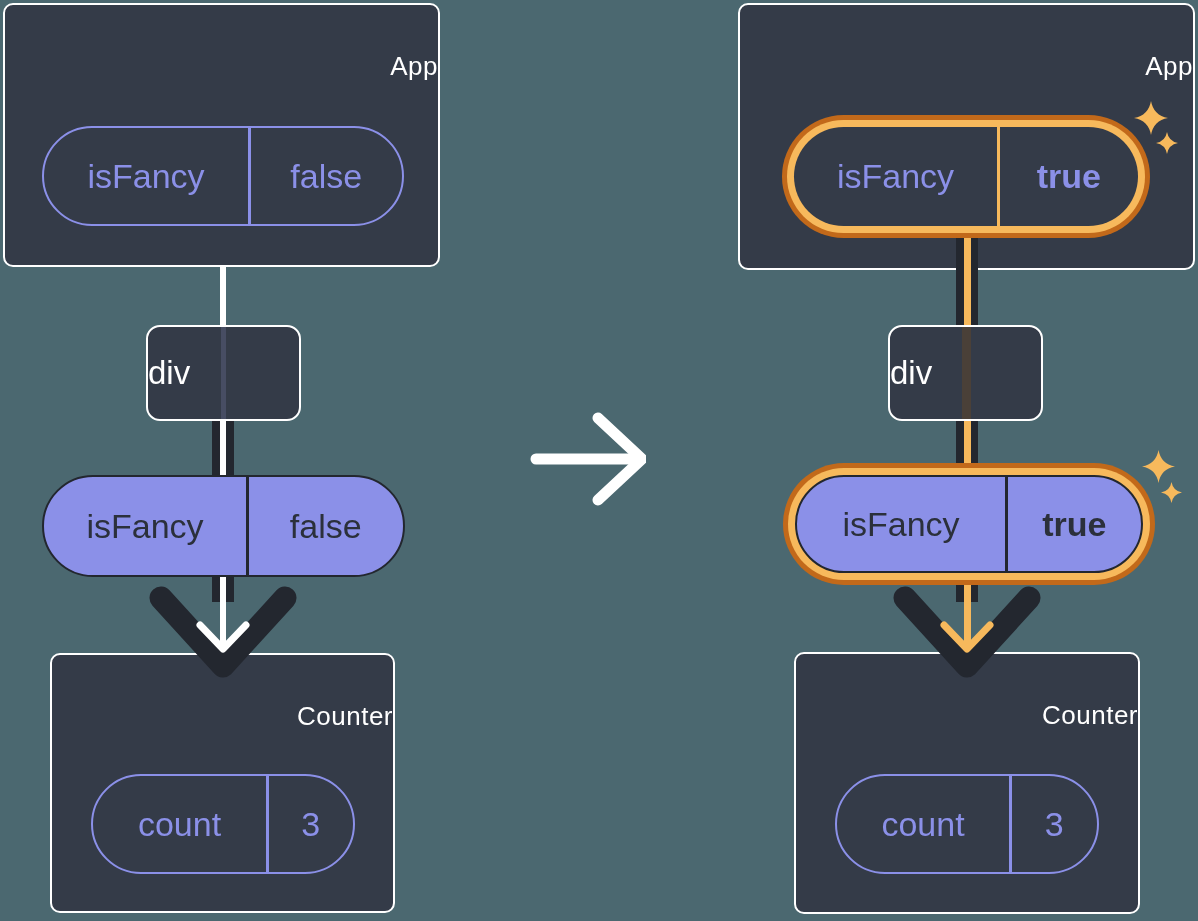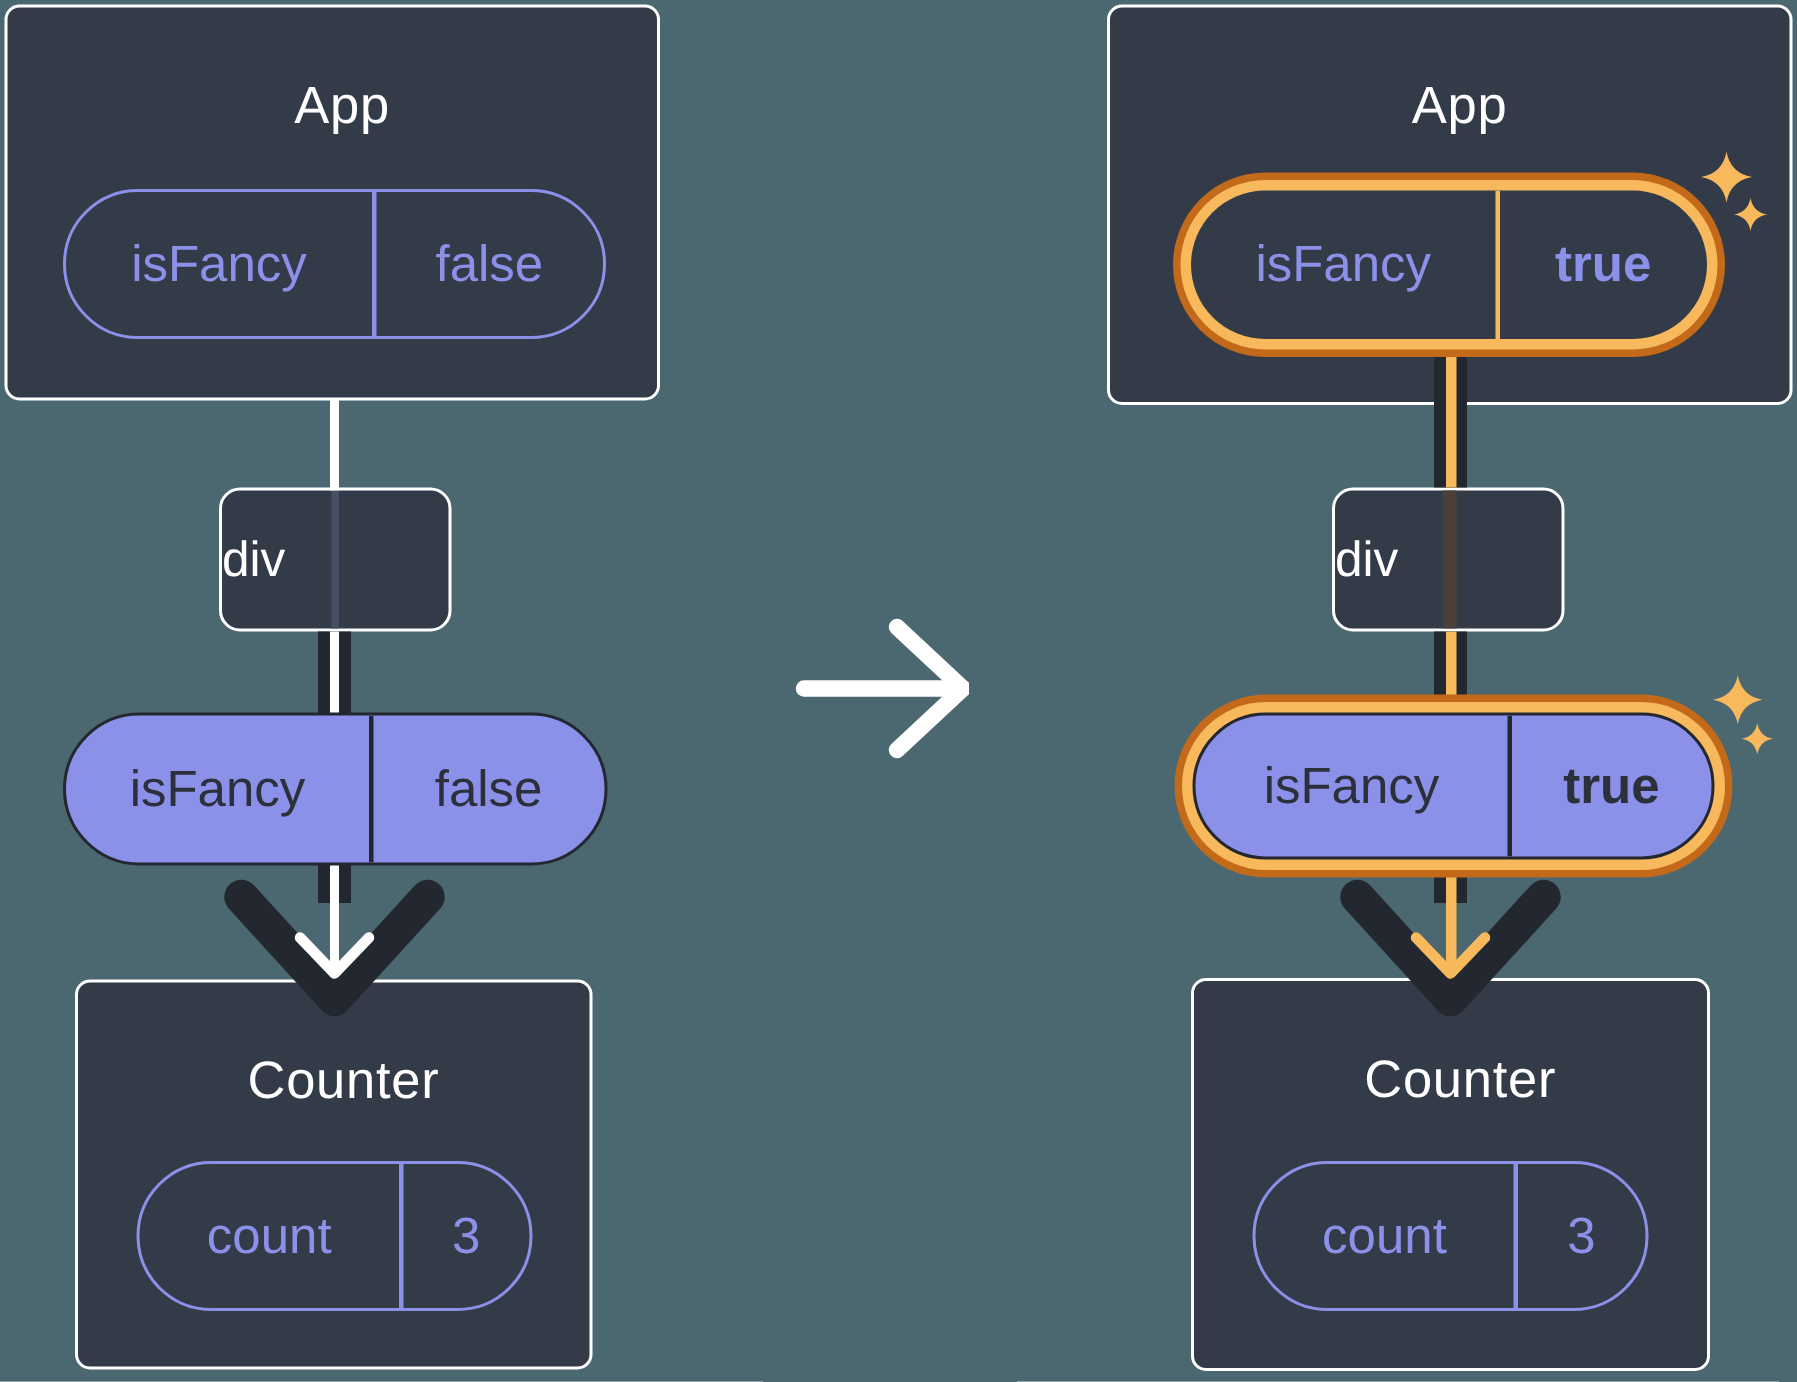--- a/index.html
+++ b/index.html
@@ -11,21 +11,21 @@
     --orange-dark:#C2691A;
     --white:#FFFFFF;
     --text-dark:#2B303B;
   }
   *{margin:0;padding:0;box-sizing:border-box;}
   body{font-family:"Liberation Sans", sans-serif;}
   .canvas{position:relative;width:1198px;height:921px;background:var(--bg);overflow:hidden;}
 
   
   .comp-box{position:absolute;background:var(--box);border:2.5px solid var(--white);border-radius:10px;z-index:1;}
-  .comp-title{position:absolute;left:13px;right:0;text-align:center;color:var(--white);font-size:35px;letter-spacing:.5px;}
+  .comp-title{position:absolute;left:13px;right:0;text-align:right;color:var(--white);font-size:26px;letter-spacing:.5px;}
 
   
   .pill{position:absolute;display:flex;align-items:stretch;border-radius:999px;overflow:hidden;z-index:4;}
   .pill .cell{display:flex;align-items:center;justify-content:center;font-size:34px;}
   .pill .cell-left{flex:0 0 auto;}
   .pill .cell-right{flex:1 1 auto;}
   .pill .divider{flex:0 0 2.5px;}
   .pill-outline{border:2.5px solid var(--purple);color:var(--purple);}
   .pill-outline .divider{background:var(--purple);}
   .pill-filled{background:var(--purple);border:2.5px solid var(--dark);color:var(--text-dark);}

